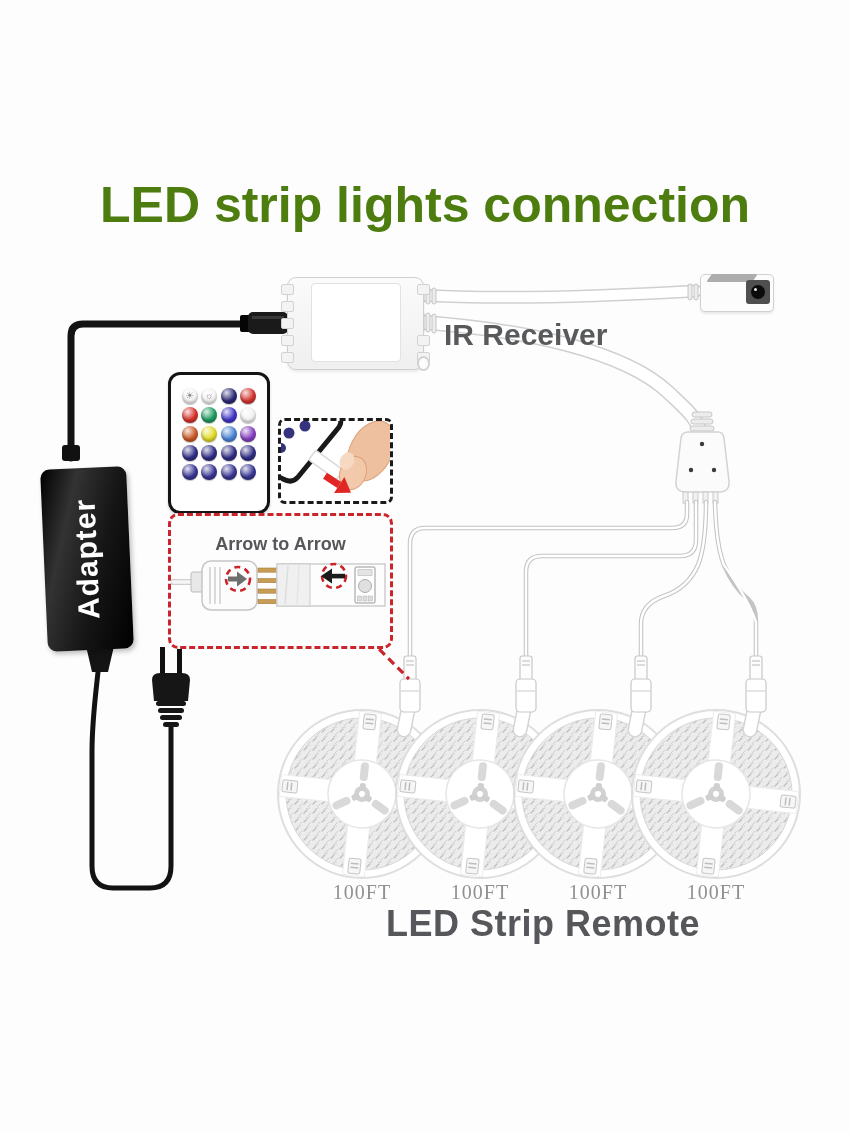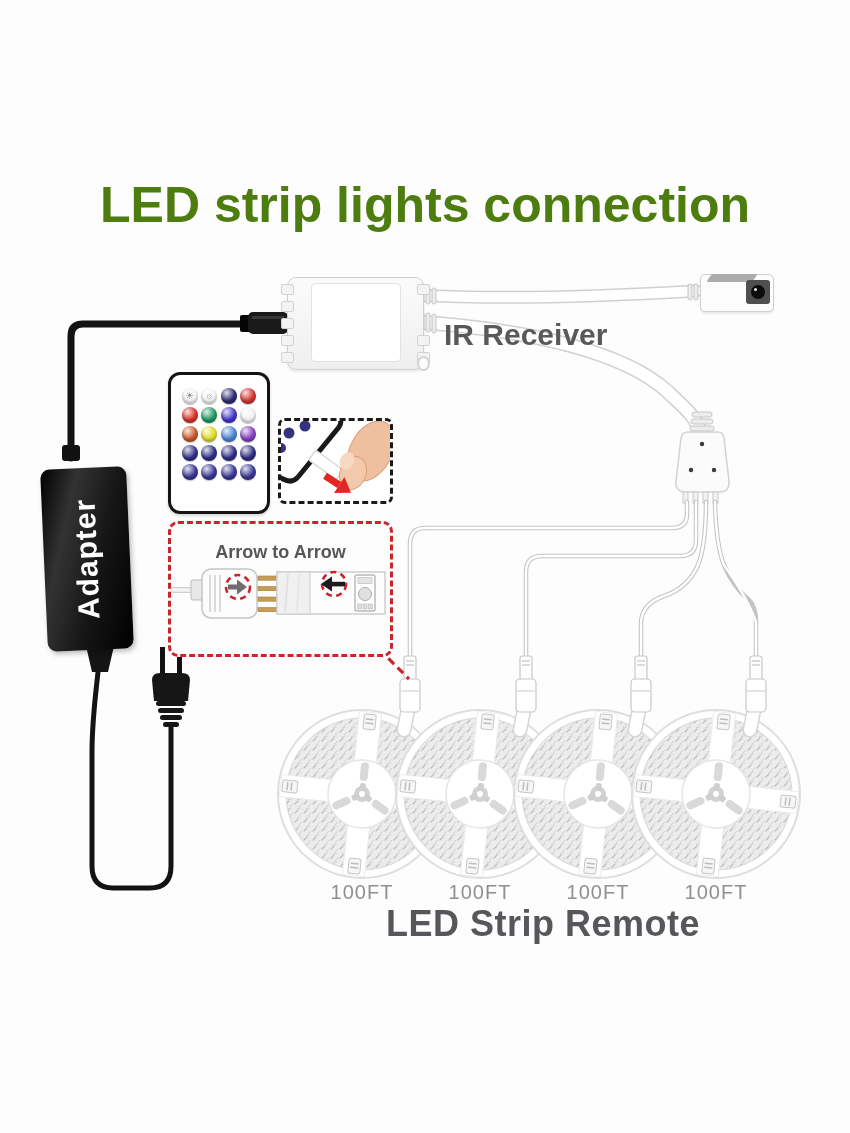--- a/index.html
+++ b/index.html
@@ -47,33 +47,33 @@
         background:radial-gradient(circle at 35% 30%,rgba(255,255,255,.85),rgba(255,255,255,0) 55%),var(--c,#333);
         box-shadow:inset 0 -2px 3px rgba(0,0,0,.3),0 1px 1px rgba(0,0,0,.25);
         display:flex;align-items:center;justify-content:center;font-size:10px;line-height:1;}
 
   
   .inset{left:278px;top:418px;width:109px;height:80px;border:3px dashed #1a1a1a;border-radius:7px;
          background:#fff;z-index:5;overflow:hidden;}
 
   
   .redbox{left:168px;top:513px;width:219px;height:130px;border:3px dashed #c9252b;border-radius:10px;
-          background:#fdfdfd;z-index:5;margin-top:8px;}
+          background:#fdfdfd;z-index:5;}
   .arrow-label{position:absolute;left:0;top:18px;width:100%;text-align:center;font-size:18px;
                font-weight:bold;color:#56575a;}
 
   
   .adapter{left:44px;top:468px;width:86px;height:182px;border-radius:9px;z-index:3;
            background:linear-gradient(105deg,#000 0%,#333 28%,#161616 60%,#000 100%);
            transform:rotate(-2.5deg);box-shadow:2px 3px 5px rgba(0,0,0,.25);}
   .adapter-label{position:absolute;left:50%;top:50%;transform:translate(-50%,-50%) rotate(-90deg);
                  color:#fff;font-size:30px;font-weight:bold;letter-spacing:1px;white-space:nowrap;}
 
   
-  .reel{position:absolute;top:708px;width:172px;z-index:2;}
+  .reel{position:absolute;top:708px;width:172px;z-index:2;font-family:Liberation Serif, serif;}
   .reel-1{left:276px;z-index:2;} .reel-2{left:394px;z-index:2;}
   .reel-3{left:512px;z-index:2;} .reel-4{left:630px;z-index:2;}
   .reel-label{text-align:center;margin-top:1px;font-size:20px;color:#8f9092;letter-spacing:1px;}
 
   .layer{left:0;top:0;z-index:1;}
   .layer-top{left:0;top:0;z-index:4;pointer-events:none;}
 </style>
 </head>
 <body>
 

